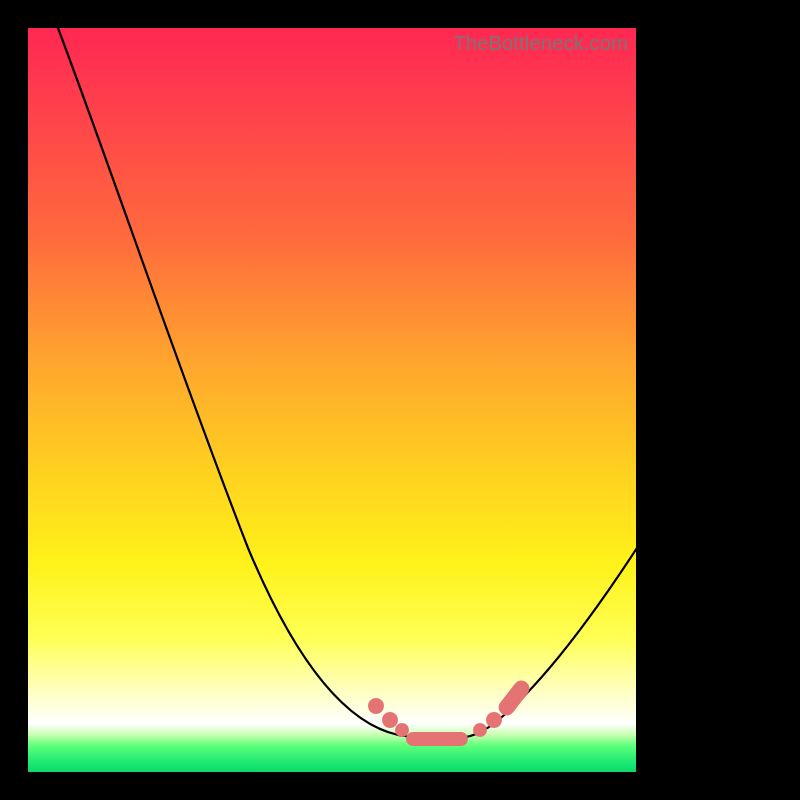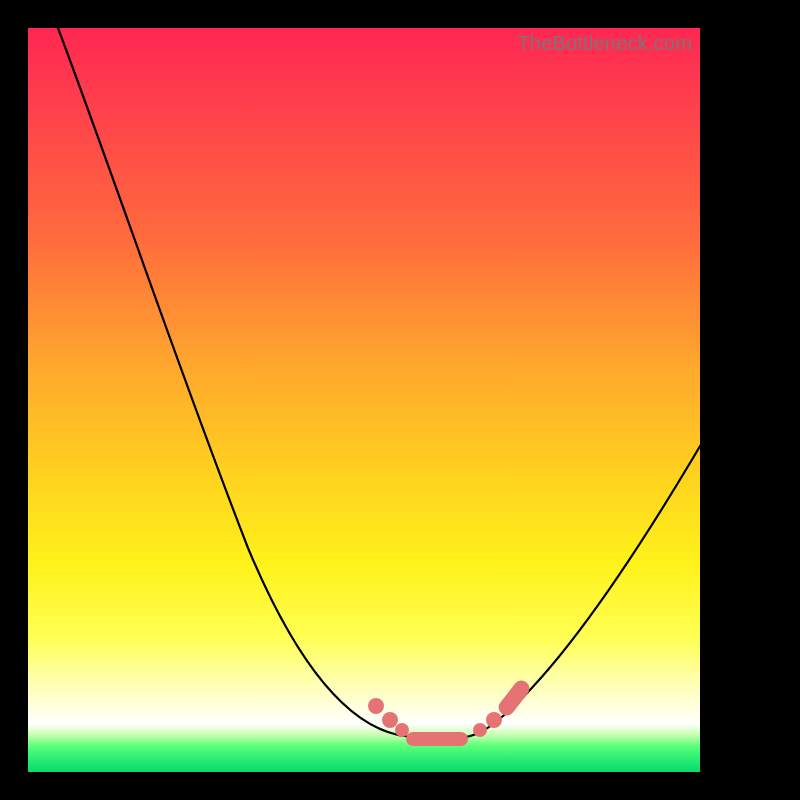--- a/index.html
+++ b/index.html
@@ -16,21 +16,21 @@
     left: 0;
     top: 0;
     width: 800px;
     height: 800px;
     background: #000;
   }
   .plot {
     position: absolute;
     left: 28px;
     top: 28px;
-    width: 672px;
+    width: 608px;
     height: 744px;
     
     background: linear-gradient(
       to bottom,
       #ff2752 0%,
       #ff3a4e 8%,
       #ff6a3d 28%,
       #ffa62e 45%,
       #ffd21f 60%,
       #fff21a 72%,

